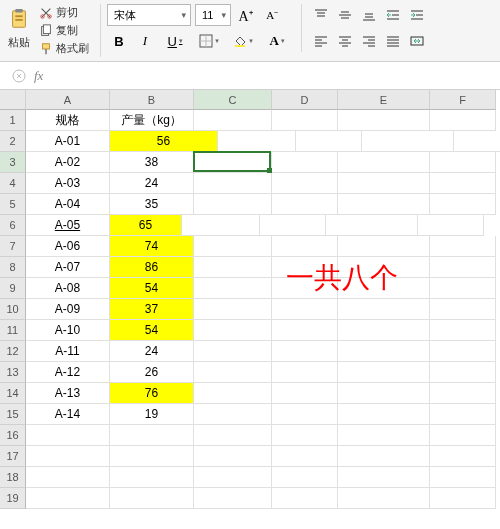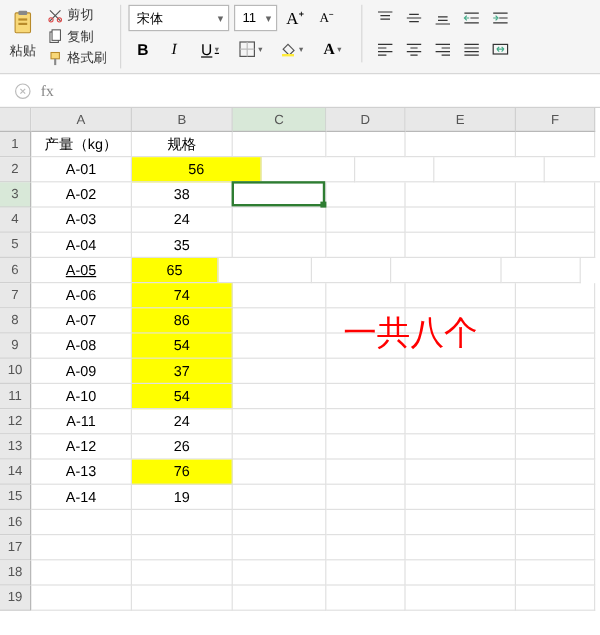--- a/index.html
+++ b/index.html
@@ -27,21 +27,21 @@
 .tbtn.dd { width: 32px; }
 
 .align-section { display: flex; flex-direction: column; gap: 4px; padding-left: 2px; }
 .align-row { display: flex; gap: 2px; }
 .abtn { width: 22px; height: 22px; display: flex; align-items: center; justify-content: center; cursor: pointer; }
 
 .namebox-row { display: flex; align-items: center; border-bottom: 1px solid #d0d0d0; background: #fff; height: 28px; }
 .namebox { width: 90px; border: 1px solid #ccc; margin: 3px 6px 3px 20px; padding: 2px 6px; font-size: 12px; text-align: center; background: #fff; position: relative; }
 .namebox::after { content: "▾"; position: absolute; right: 4px; color: #888; font-size: 10px; }
 .fx-area { display: flex; align-items: center; gap: 8px; padding-left: 12px; color: #888; }
-.fx-area span { font-family: "Times New Roman", serif; font-size: 13px; }
+.fx-area span { font-style: italic; font-family: "Times New Roman", serif; font-size: 13px; }
 
 .grid-area { position: relative; background: #fff; }
 .col-headers { display: flex; height: 20px; }
 .corner { width: 26px; border-right: 1px solid #d0d0d0; border-bottom: 1px solid #b8b8b8; background: #e8e8e8; }
 .col-h { border-right: 1px solid #d0d0d0; border-bottom: 1px solid #b8b8b8; background: #e8e8e8; text-align: center; line-height: 20px; font-size: 11px; color: #555; }
 .col-h.active { background: #d8e8d8; }
 .grid-body { display: flex; }
 .row-headers { display: flex; flex-direction: column; }
 .row-h { width: 26px; height: 21px; border-right: 1px solid #b8b8b8; border-bottom: 1px solid #d0d0d0; background: #e8e8e8; text-align: center; line-height: 21px; font-size: 11px; color: #555; }
 .row-h.active { background: #d8e8d8; }
@@ -255,22 +255,22 @@
         <div class="row-h">15</div>
         <div class="row-h">16</div>
         <div class="row-h">17</div>
         <div class="row-h">18</div>
         <div class="row-h">19</div>
       </div>
     <div class="cells" id="cells-container">
       <div class="selection" id="selection-box" style="left: 167px; top: 41px; width: 78px; height: 21px;"></div>
       <div class="annotation" id="annotation" style="left: 260px; top: 149px;">一共八个</div>
     <div class="row">
+          <div class="cell ca hdr" style="width: 84px;">规格</div>
           <div class="cell ca hdr" style="width: 84px;">产量（kg）</div>
-          <div class="cell ca hdr" style="width: 84px;">规格</div>
           <div class="cell" style="width: 78px;"></div>
           <div class="cell" style="width: 66px;"></div>
           <div class="cell" style="width: 92px;"></div>
           <div class="cell" style="width: 66px;"></div>
         </div>
         <div class="row">
           <div class="cell ca" style="width: 84px;">A-01</div>
           <div class="cell ca hl" style="width: 108px;">56</div>
           <div class="cell" style="width: 78px;"></div>
           <div class="cell" style="width: 66px;"></div>

